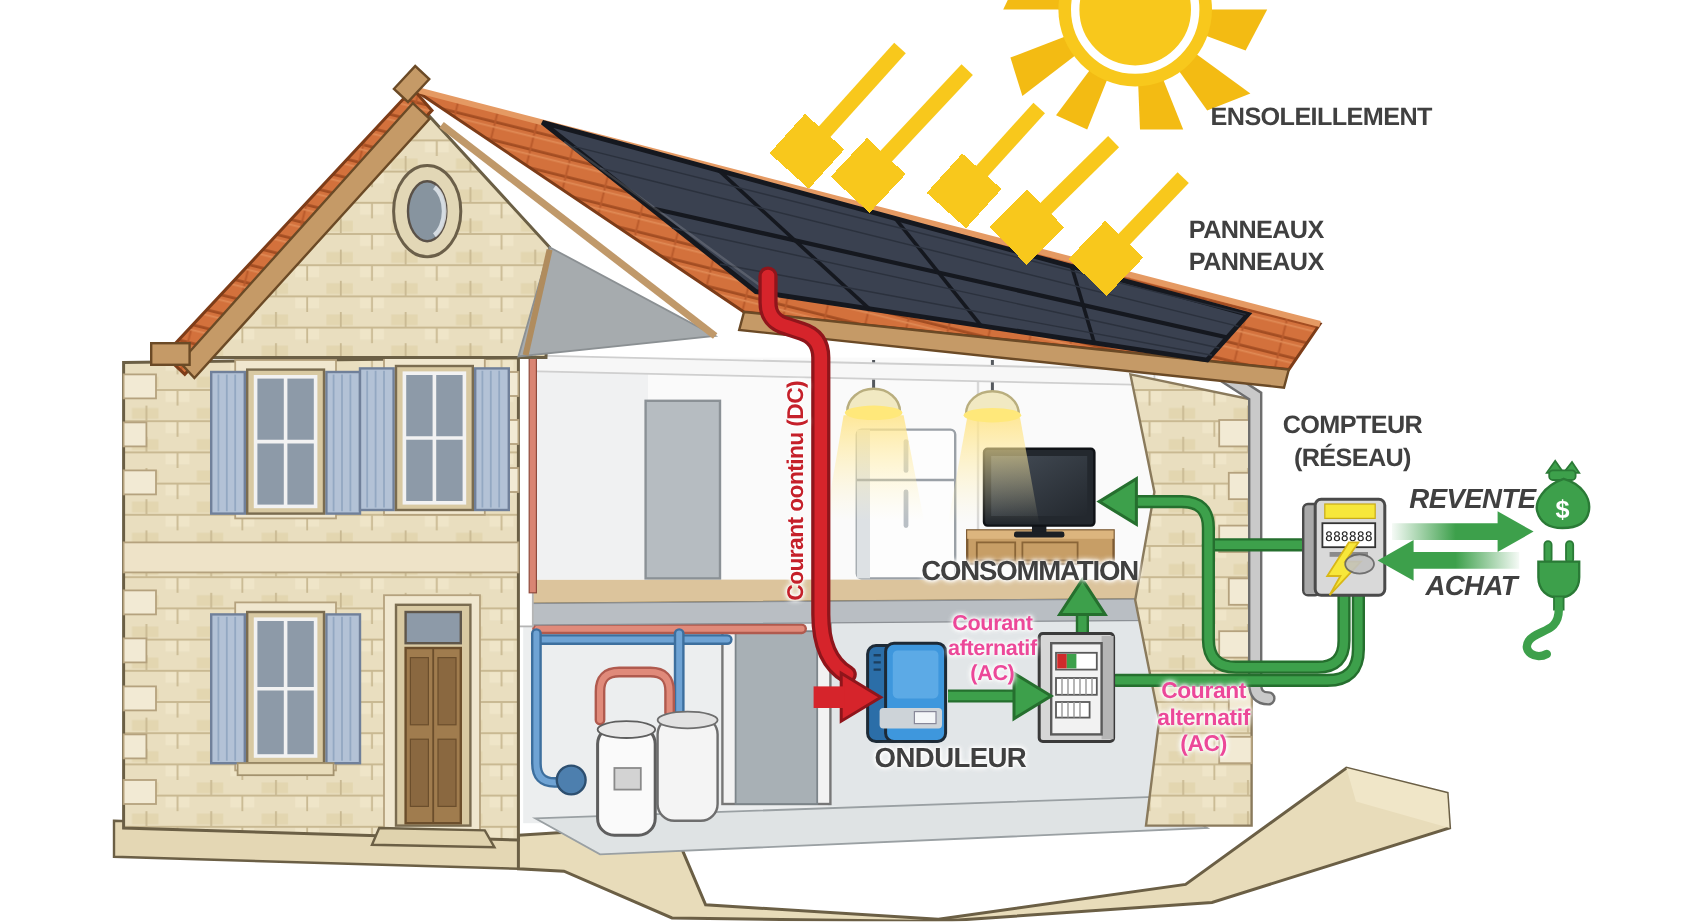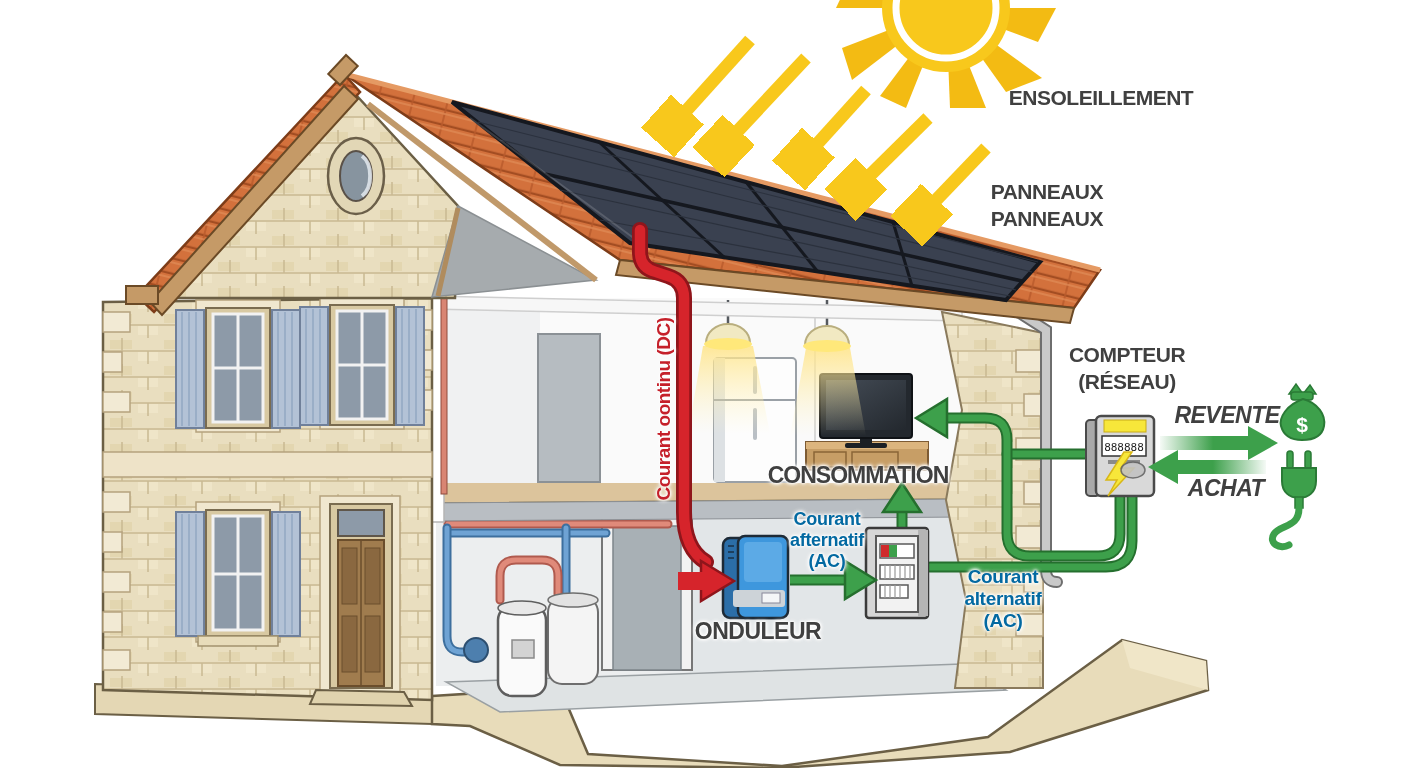--- a/index.html
+++ b/index.html
@@ -8,23 +8,23 @@
   .scene svg{position:absolute;left:0;top:0;}
   .label{position:absolute;font-weight:700;color:#404040;text-align:center;
          letter-spacing:-0.5px;line-height:1.18;}
   .halo{text-shadow:0 0 3px #fff,0 0 3px #fff,0 0 5px #fff,0 0 5px #fff;}
   .lbl-ensoleillement{left:1005px;top:86px;width:192px;font-size:21px;}
   .lbl-panneaux{left:935px;top:178px;width:168px;font-size:21px;line-height:27px;text-align:right;}
   .lbl-compteur{left:1043px;top:341px;width:168px;font-size:21px;line-height:27px;}
   .lbl-revente{left:1167px;top:402px;width:120px;font-size:23px;font-style:italic;}
   .lbl-achat{left:1166px;top:475px;width:120px;font-size:23px;font-style:italic;}
   .lbl-consommation{left:758px;top:462px;width:200px;font-size:23px;letter-spacing:-1px;}
-  .lbl-onduleur{left:687px;top:618px;width:142px;font-size:23px;}
+  .lbl-onduleur{left:721px;top:618px;width:142px;font-size:23px;}
   .lbl-tableau{left:836px;top:618px;width:150px;font-size:22px;line-height:27px;}
-  .teal{color:#0369a1;}
+  .teal{color:#ec4899;}
   .lbl-ac-left{left:770px;top:509px;width:114px;font-size:18px;line-height:21px;letter-spacing:-0.3px;}
   .lbl-ac-right{left:944px;top:566px;width:118px;font-size:19px;line-height:22px;letter-spacing:-0.3px;}
   .lbl-dc{left:664px;top:409px;width:auto;white-space:nowrap;font-size:19px;color:#c5202a;
           transform:translate(-50%,-50%) rotate(-90deg);}
 </style>
 </head>
 <body>
 
 <div class="scene">
 <svg width="1408" height="768" viewBox="0 0 1408 768">

